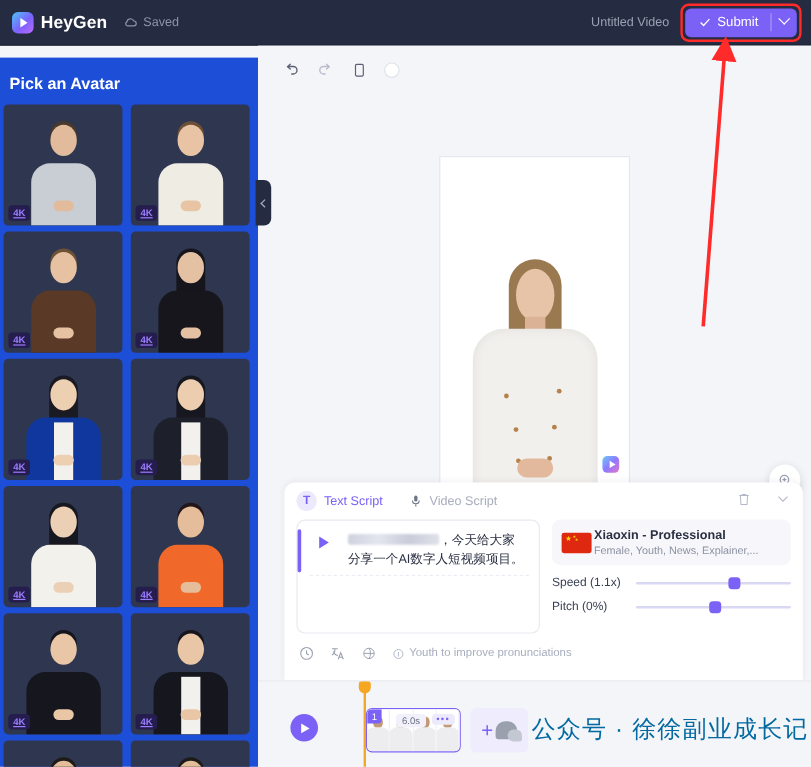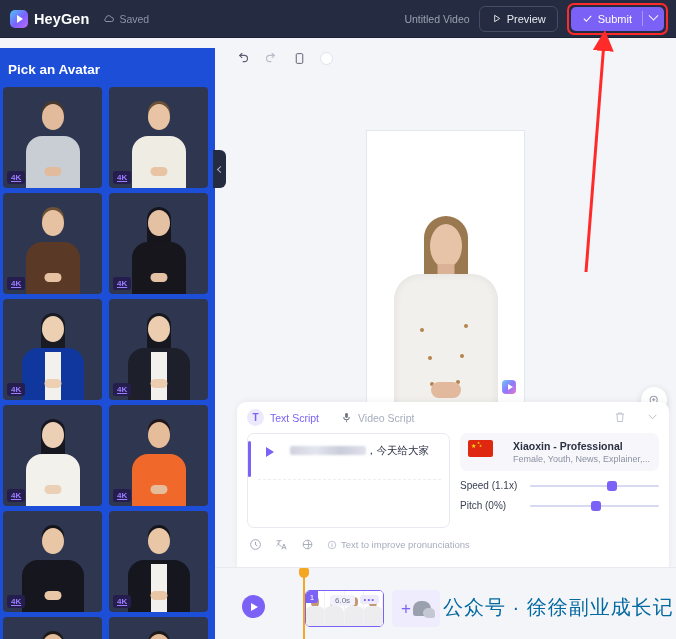--- a/index.html
+++ b/index.html
@@ -149,21 +149,21 @@
     border: 1px solid #e9eaf1; border-radius: 7px; background: #fff;
     padding: 8px 8px 8px 16px;
   }
   .script-bar { position: absolute; left: 0; top: 7px; width: 2.5px; height: 36px; background: #7b61f5; border-radius: 2px; }
   .script-play { position: absolute; left: 18px; top: 13px; width: 0; height: 0; border-left: 8px solid #7b61f5; border-top: 5px solid transparent; border-bottom: 5px solid transparent; }
   .script-text { margin-left: 26px; font-size: 10.5px; color: #2b3043; line-height: 16px; }
   .redacted { display: inline-block; width: 76px; height: 9px; background: linear-gradient(90deg,#cfd2de,#e3e5ee,#c9ccda,#dfe1ea); border-radius: 2px; vertical-align: -1px; filter: blur(1.1px); }
   .script-divider { position: absolute; left: 10px; right: 8px; top: 45px; border-top: 1px dashed #eceef4; }
 
   .voice-box { width: 199px; }
-  .voice-card { display: flex; align-items: flex-start; gap: 20px; background: #f7f7fb; border-radius: 7px; padding: 7px 8px; }
+  .voice-card { display: flex; align-items: center; gap: 2px; background: #f7f7fb; border-radius: 7px; padding: 7px 8px; }
   .flag { width: 25px; height: 17px; background: #de2910; border-radius: 2px; position: relative; flex: 0 0 auto; }
   .flag .s1 { position: absolute; left: 3px; top: 3px; color: #ffde00; font-size: 6px; line-height: 6px; }
   .flag .s2 { position: absolute; left: 9px; top: 2px; color: #ffde00; font-size: 3.5px; line-height: 3.5px; }
   .flag .s3 { position: absolute; left: 11px; top: 5px; color: #ffde00; font-size: 3.5px; line-height: 3.5px; }
   .voice-name { font-size: 10.5px; color: #2b3043; font-weight: 600; }
   .voice-tags { font-size: 9px; color: #8b91a2; margin-top: 2px; }
   .slider-row { display: flex; align-items: center; margin-top: 9px; }
   .slider-label { font-size: 10px; color: #3b4154; width: 70px; }
   .track { position: relative; flex: 1; height: 2px; background: #d9d8f3; border-radius: 2px; }
   .knob { position: absolute; top: -4px; width: 10px; height: 10px; border-radius: 3px; background: #7b61f5; }
@@ -216,26 +216,20 @@
     </div>
     <div class="saved">
       <svg width="12" height="12" viewBox="0 0 24 24" fill="none" stroke="#8d94a8" stroke-width="2">
         <path d="M6 17h11a4 4 0 0 0 0-8 6 6 0 0 0-11.5 1.5A3.5 3.5 0 0 0 6 17z"></path>
       </svg>
       <span class="saved-text">Saved</span>
     </div>
 
     <div class="hdr-right">
       <span class="untitled">Untitled Video</span>
-      <div class="preview-btn">
-        <svg width="11" height="11" viewBox="0 0 24 24" fill="none" stroke="#e8eaf0" stroke-width="2">
-          <path d="M8 5l11 7-11 7z"></path>
-        </svg>
-        <span>Preview</span>
-      </div>
       <div class="submit-outline">
         <div class="submit-btn">
           <span class="submit-label">
             <svg width="11" height="11" viewBox="0 0 24 24" fill="none" stroke="#fff" stroke-width="2.4">
               <path d="M4 12.5l5.5 5.5L20 6.5"></path>
             </svg>
             <span>Submit</span>
           </span>
           <span class="submit-caret">
               <i class="chev"></i>
@@ -413,20 +407,21 @@
         </span>
       </div>
     </div>
 
     <div class="sp-body">
       <div class="script-box">
         <div class="script-bar"></div>
         <div class="script-play"></div>
         <div class="script-text">
           <span class="redacted"></span><span>，今天给大家</span><br>
+          <span>分享一个AI数字人短视频项目。</span>
         </div>
         <div class="script-divider"></div>
       </div>
 
       <div class="voice-box">
         <div class="voice-card">
           <div class="flag">
             <span class="s1">★</span>
               <span class="s2">★</span>
               <span class="s3">★</span>
@@ -468,21 +463,21 @@
         <svg width="13" height="13" viewBox="0 0 24 24" fill="none" stroke="#9aa0ae" stroke-width="1.5">
             <circle cx="12" cy="12" r="8"></circle>
             <path d="M12 4c3 3 3 13 0 16M4 12h16"></path>
           </svg>
       </span>
       <span class="tip">
         <svg width="10" height="10" viewBox="0 0 24 24" fill="none" stroke="#b2b8c6" stroke-width="2">
             <circle cx="12" cy="12" r="9"></circle>
             <path d="M12 8v9"></path>
           </svg>
-        <span>Text to improve pronunciations</span>
+        <span>Youth to improve pronunciations</span>
       </span>
     </div>
   </div>
 
   <div class="timeline">
     <div class="tl-play"></div>
     <div class="playhead"></div>
     <div class="clip">
       <div class="clip-frame">
           <div class="cf-head"></div>

